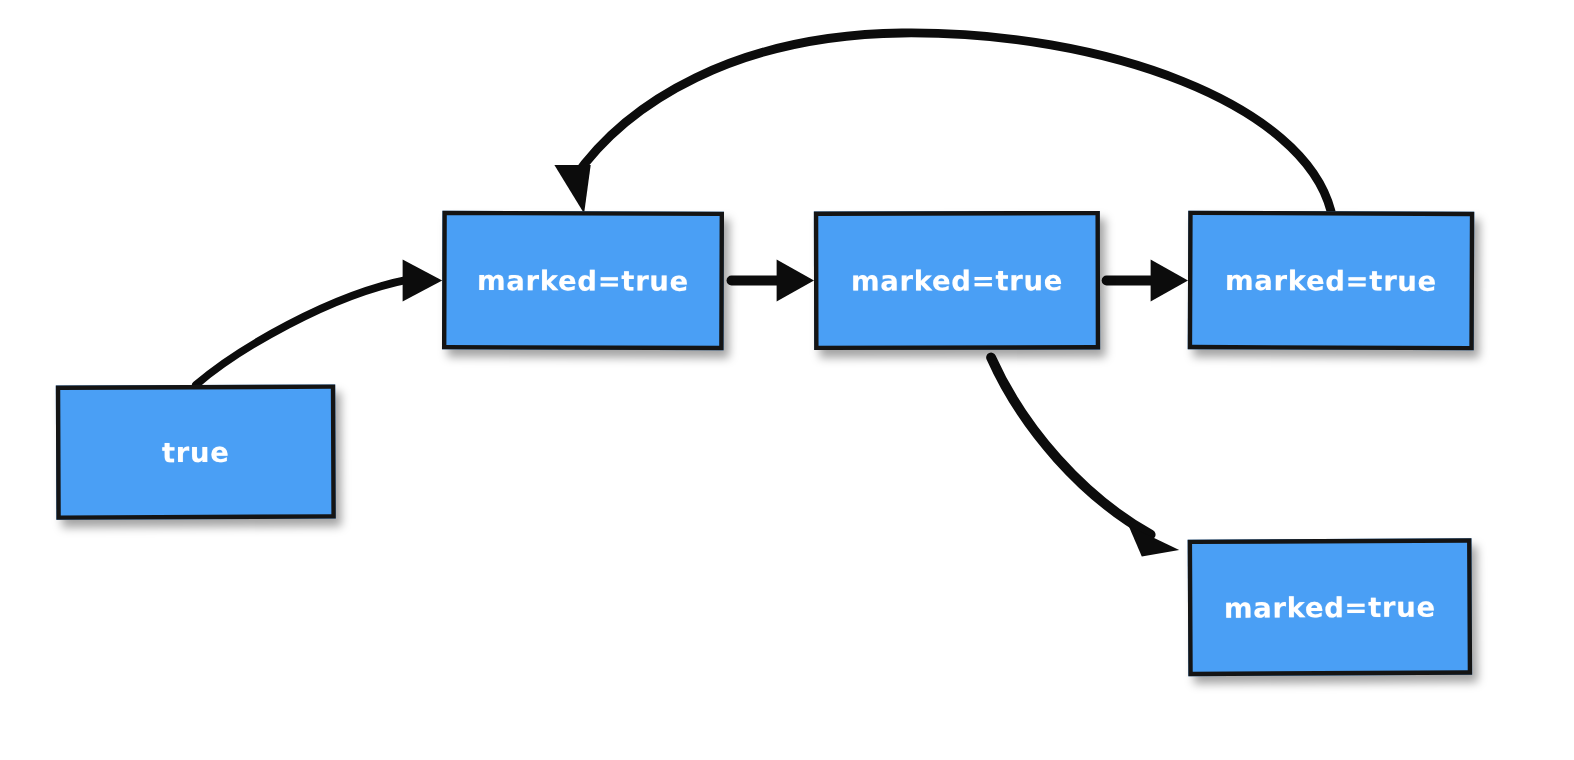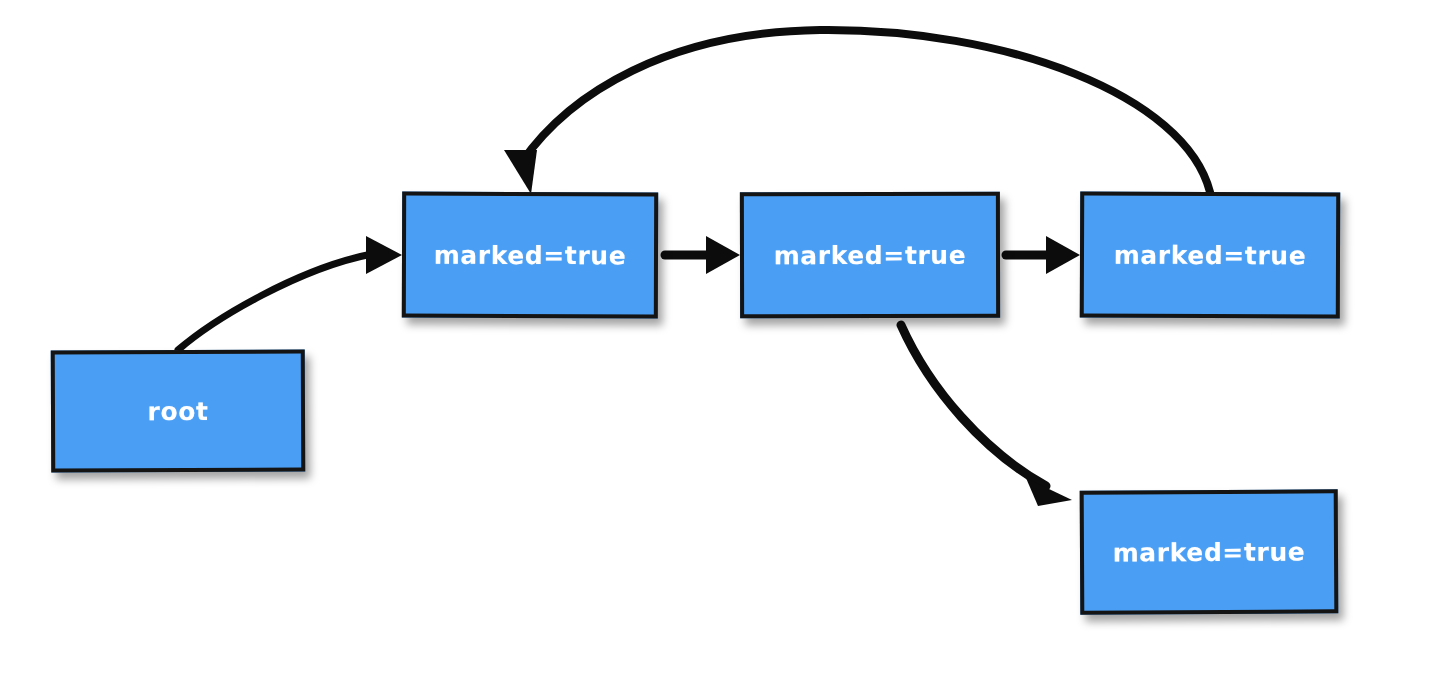--- a/index.html
+++ b/index.html
@@ -99,21 +99,21 @@
       <path class="edge-head" d="M 504 150 L 531 194 L 537 150 Z"></path>
     </g>
 
     <g>
       <path class="edge-path" d="M 901 325 C 930 390 985 452 1046 486" stroke-width="9"></path>
       <path class="edge-head" d="M 1026 478 L 1072 500 L 1038 506 Z"></path>
     </g>
   </svg>
 
   <div class="node skew-a" style="left:51px; top:350px; width:254px; height:122px;">
-    <span class="node-label">root</span>
+    <span class="node-label">true</span>
   </div>
 
   <div class="node skew-b" style="left:402px; top:192px; width:256px; height:126px;">
     <span class="node-label">marked=true</span>
   </div>
 
   <div class="node skew-c" style="left:740px; top:192px; width:260px; height:126px;">
     <span class="node-label">marked=true</span>
   </div>
 

